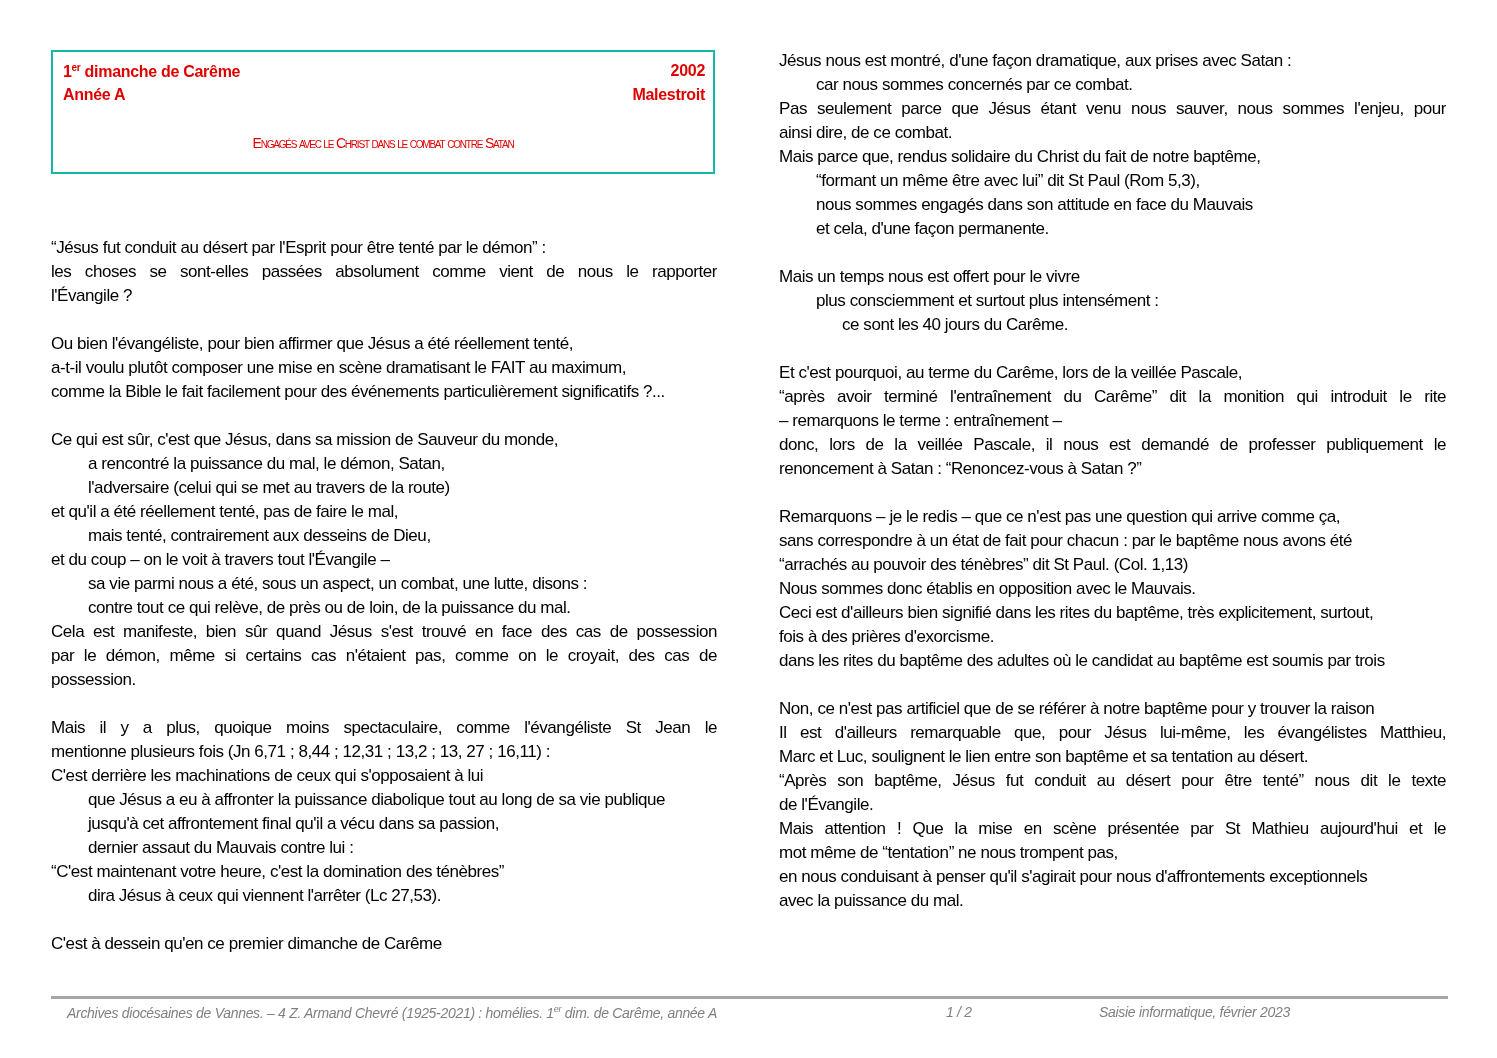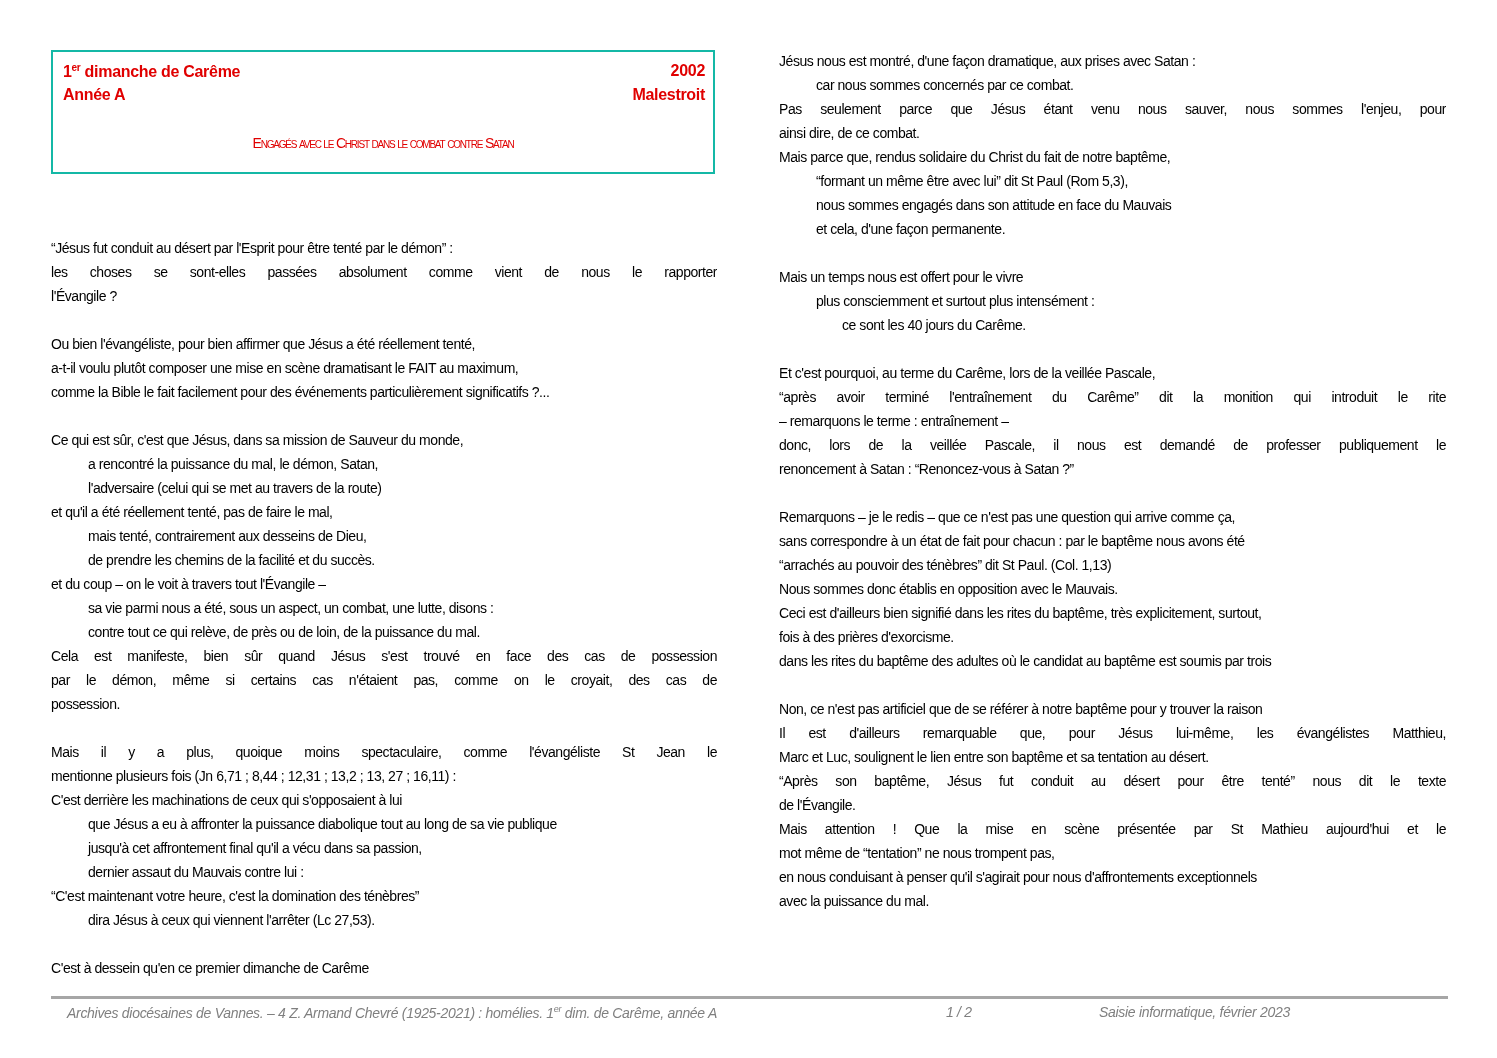--- a/index.html
+++ b/index.html
@@ -4,21 +4,21 @@
 <style>
   html, body { margin:0; padding:0; background:#ffffff; }
   body { width:1497px; height:1058px; position:relative; overflow:hidden;
          font-family:"Liberation Sans", sans-serif; color:#000; }
   .header-box { position:absolute; left:51px; top:50px; width:664px; height:124px;
          border:2px solid #14b8a6; box-sizing:border-box; }
   .hdr { position:absolute; color:#e00000; font-weight:bold; font-size:16px; letter-spacing:-0.3px; }
   .hdr sup { font-size:10px; }
   .title { position:absolute; left:0; right:0; top:83px; text-align:center; color:#e00000;
            font-size:14px; letter-spacing:-1.2px; font-variant:small-caps; }
-  .col { position:absolute; font-size:14px; letter-spacing:-0.45px; }
+  .col { position:absolute; font-size:17px; letter-spacing:-0.45px; }
   .col-left { left:51px; top:236px; width:666px; }
   .col-right { left:779px; top:49px; width:667px; }
   .line { height:24px; line-height:24px; white-space:nowrap; }
   .line.just { text-align:justify; text-align-last:justify; white-space:normal; overflow:hidden; }
   .line.blank { height:24px; }
   .i1 { padding-left:37px; }
   .i2 { padding-left:63px; }
   .footer-rule { position:absolute; left:51px; top:996px; width:1397px; height:3px; background:#a6a6a6; }
   .footer { position:absolute; top:1004px; font-style:italic; font-size:14px; color:#7f7f7f; letter-spacing:-0.3px; white-space:nowrap;margin-left:16px; }
   .footer sup { font-size:9px; }
@@ -41,21 +41,20 @@
     <div class="line blank"></div>
     <div class="line">Ou bien l'évangéliste, pour bien affirmer que Jésus a été réellement tenté,</div>
     <div class="line">a-t-il voulu plutôt composer une mise en scène dramatisant le FAIT au maximum,</div>
     <div class="line">comme la Bible le fait facilement pour des événements particulièrement significatifs ?...</div>
     <div class="line blank"></div>
     <div class="line">Ce qui est sûr, c'est que Jésus, dans sa mission de Sauveur du monde,</div>
     <div class="line i1">a rencontré la puissance du mal, le démon, Satan,</div>
     <div class="line i1">l'adversaire (celui qui se met au travers de la route)</div>
     <div class="line">et qu'il a été réellement tenté, pas de faire le mal,</div>
     <div class="line i1">mais tenté, contrairement aux desseins de Dieu,</div>
-    <div class="line i1">de prendre les chemins de la facilité et du succès.</div>
     <div class="line">et du coup – on le voit à travers tout l'Évangile –</div>
     <div class="line i1">sa vie parmi nous a été, sous un aspect, un combat, une lutte, disons :</div>
     <div class="line i1">contre tout ce qui relève, de près ou de loin, de la puissance du mal.</div>
     <div class="line just">Cela est manifeste, bien sûr quand Jésus s'est trouvé en face des cas de possession</div>
     <div class="line just">par le démon, même si certains cas n'étaient pas, comme on le croyait, des cas de</div>
     <div class="line">possession.</div>
     <div class="line blank"></div>
     <div class="line just">Mais il y a plus, quoique moins spectaculaire, comme l'évangéliste St Jean le</div>
     <div class="line">mentionne plusieurs fois (Jn 6,71 ; 8,44 ; 12,31 ; 13,2 ; 13, 27 ; 16,11) :</div>
     <div class="line">C'est derrière les machinations de ceux qui s'opposaient à lui</div>

